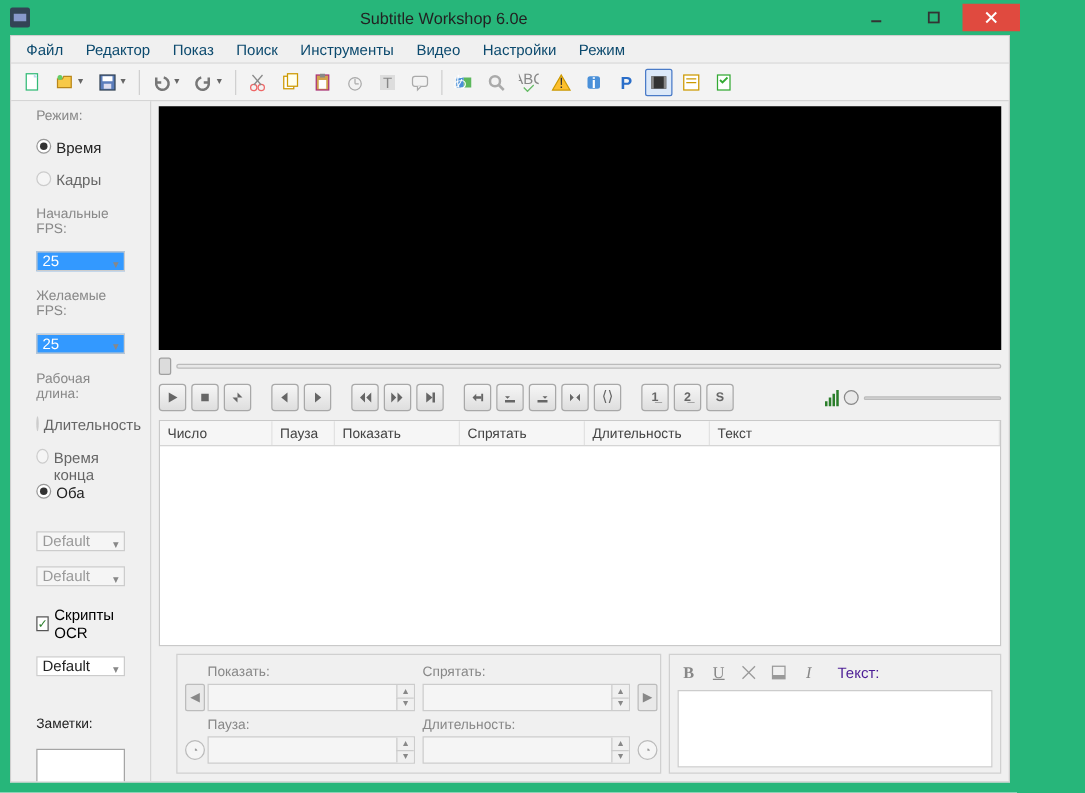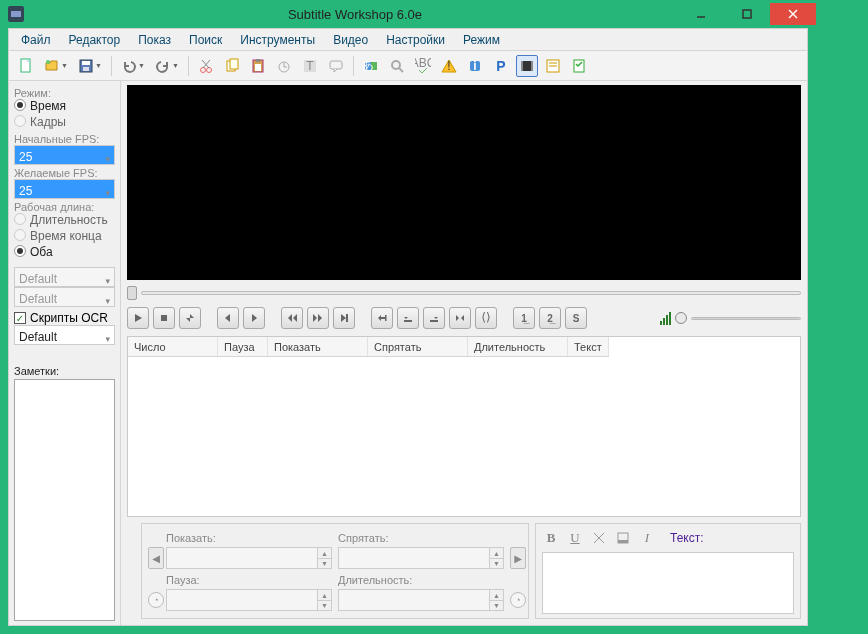--- a/index.html
+++ b/index.html
@@ -14,21 +14,21 @@
 .win-btn.close { background: #e04a3f; color: #fff; }
 .inner { position: absolute; left: 8px; right: 8px; top: 28px; bottom: 8px; background: #f0f0f0; border: 1px solid #cfcfcf; }
 .menubar { height: 22px; background: #f0f0f0; border-bottom: 1px solid #d5d5d5; display: flex; align-items: center; padding: 0 4px; gap: 2px; }
 .menu-item { padding: 2px 8px; color: #0c4a6e; cursor: default; }
 .toolbar { height: 30px; background: #f3f3f3; border-bottom: 1px solid #d5d5d5; display: flex; align-items: center; padding: 0 6px; gap: 4px; }
 .tbtn { width: 22px; height: 22px; display: inline-flex; align-items: center; justify-content: center; border: 1px solid transparent; border-radius: 2px; cursor: pointer; color: #555; }
 .tbtn .dd { font-size: 7px; margin-left: 1px; color: #666; }
 .tbtn.wdd { width: 30px; }
 .sep { width: 1px; height: 20px; background: #d0d0d0; margin: 0 2px; }
 .layout { display: flex; height: calc(100% - 52px); }
-.sidebar { width: 112px; border-right: 1px solid #d5d5d5; background: #f0f0f0; padding: 4px 5px; overflow: hidden; display: flex; flex-direction: column; gap: 0; }
+.sidebar { width: 112px; border-right: 1px solid #d5d5d5; background: #f0f0f0; padding: 4px 20px; overflow: hidden; display: flex; flex-direction: column; gap: 12px; }
 .group-label { color: #888; font-size: 11px; margin-top: 2px; }
 .radio-row { display: flex; gap: 4px; color: #666; font-size: 11px; height: 16px; }
 .radio-row.enabled { color: #222; }
 .radio { width: 12px; height: 12px; border: 1px solid #999; border-radius: 50%; background: #fff; display: inline-flex; align-items: center; justify-content: center; }
 .radio.disabled { border-color: #ccc; background: #f5f5f5; }
 .radio.sel::after { content: ""; width: 6px; height: 6px; border-radius: 50%; background: #333; }
 .select { width: 100%; height: 20px; border: 1px solid #ccc; background: #fff; display: flex; align-items: flex-end; padding: 0 4px; font-size: 11px; color: #222; position: relative; }
 .select.disabled { background: #f5f5f5; color: #999; }
 .select.blue { background: #3399ff; color: #fff; }
 .select::after { content: "▾"; position: absolute; right: 4px; font-size: 9px; color: #888; }
@@ -44,21 +44,21 @@
 .player-bar { height: 28px; margin: 2px 6px 0 6px; display: flex; align-items: center; gap: 4px; }
 .pbtn { width: 22px; height: 22px; background: linear-gradient(#f6f6f6,#dedede); border: 1px solid #a8a8a8; border-radius: 3px; display: inline-flex; align-items: center; justify-content: center; color: #555; cursor: pointer; font-size: 10px; }
 .pbtn svg { width: 12px; height: 12px; }
 .pbtn.txt { font-size: 10px; font-weight: bold; color: #666; }
 .vol { display: flex; align-items: center; gap: 4px; margin-left: auto; }
 .vol-bars { display: flex; align-items: flex-end; gap: 1px; height: 14px; }
 .vol-bars i { width: 2px; background: #2a7e2a; }
 .vol-bars i:nth-child(1){height:4px}.vol-bars i:nth-child(2){height:7px}.vol-bars i:nth-child(3){height:10px}.vol-bars i:nth-child(4){height:13px}
 .vol-knob { width: 12px; height: 12px; border-radius: 50%; border: 1px solid #888; background: #e9e9e9; }
 .vol-track { width: 110px; height: 3px; background: #d4d4d4; border: 1px solid #bbb; border-radius: 2px; }
-.grid { flex: 1; margin: 4px 6px 0 6px; border: 1px solid #c9c9c9; background: #fff; display: flex; flex-direction: row; min-height: 0; }
+.grid { flex: 1; margin: 4px 6px 0 6px; border: 1px solid #c9c9c9; background: #fff; display: flex; flex-direction: column; min-height: 0; }
 .ghead { height: 20px; background: #f6f6f6; border-bottom: 1px solid #d5d5d5; display: flex; }
 .gh { border-right: 1px solid #e2e2e2; padding: 2px 6px; color: #444; font-size: 11px; display: flex; align-items: center; }
 .grows { flex: 1; }
 .editors { height: 96px; margin: 6px 6px 6px 20px; display: flex; gap: 6px; }
 .time-editor-wrap { display: flex; flex: 1; border: 1px solid #d0d0d0; padding: 6px 6px; gap: 4px; background: #f0f0f0; }
 .time-cols { display: grid; grid-template-columns: 12px 1fr 1fr 12px; grid-template-rows: 14px 22px 14px 22px; gap: 3px 6px; flex: 1; }
 .tlbl { color: #888; font-size: 11px; align-self: end; }
 .navbtn { width: 16px; height: 22px; background: #e9e9e9; border: 1px solid #bcbcbc; border-radius: 2px; display: flex; align-items: center; justify-content: center; align-self: center; color: #888; font-size: 10px; }
 .spin { display: flex; align-items: center; border: 1px solid #ccc; background: #fff; height: 22px; }
 .spin.disabled { background: #f5f5f5; }

